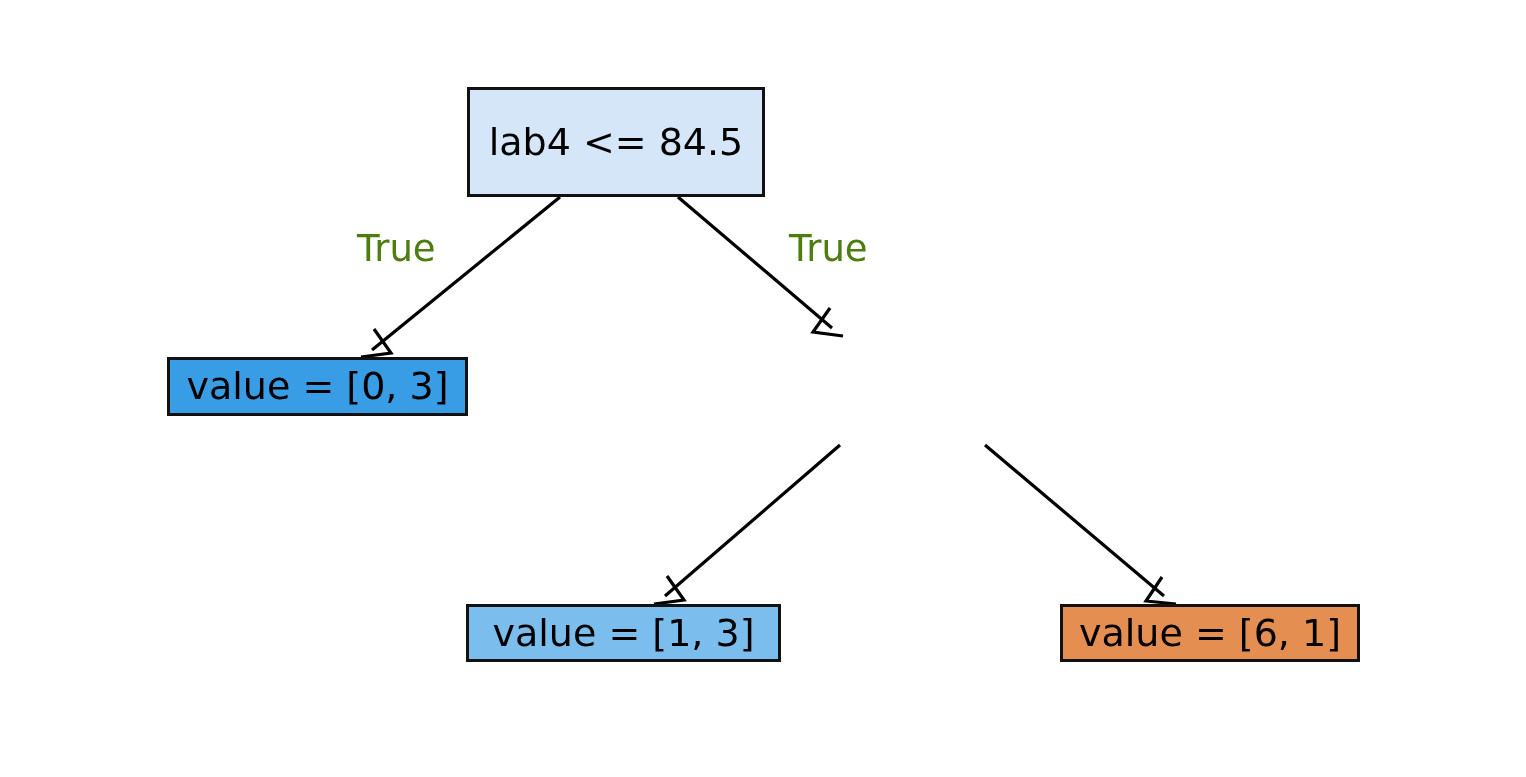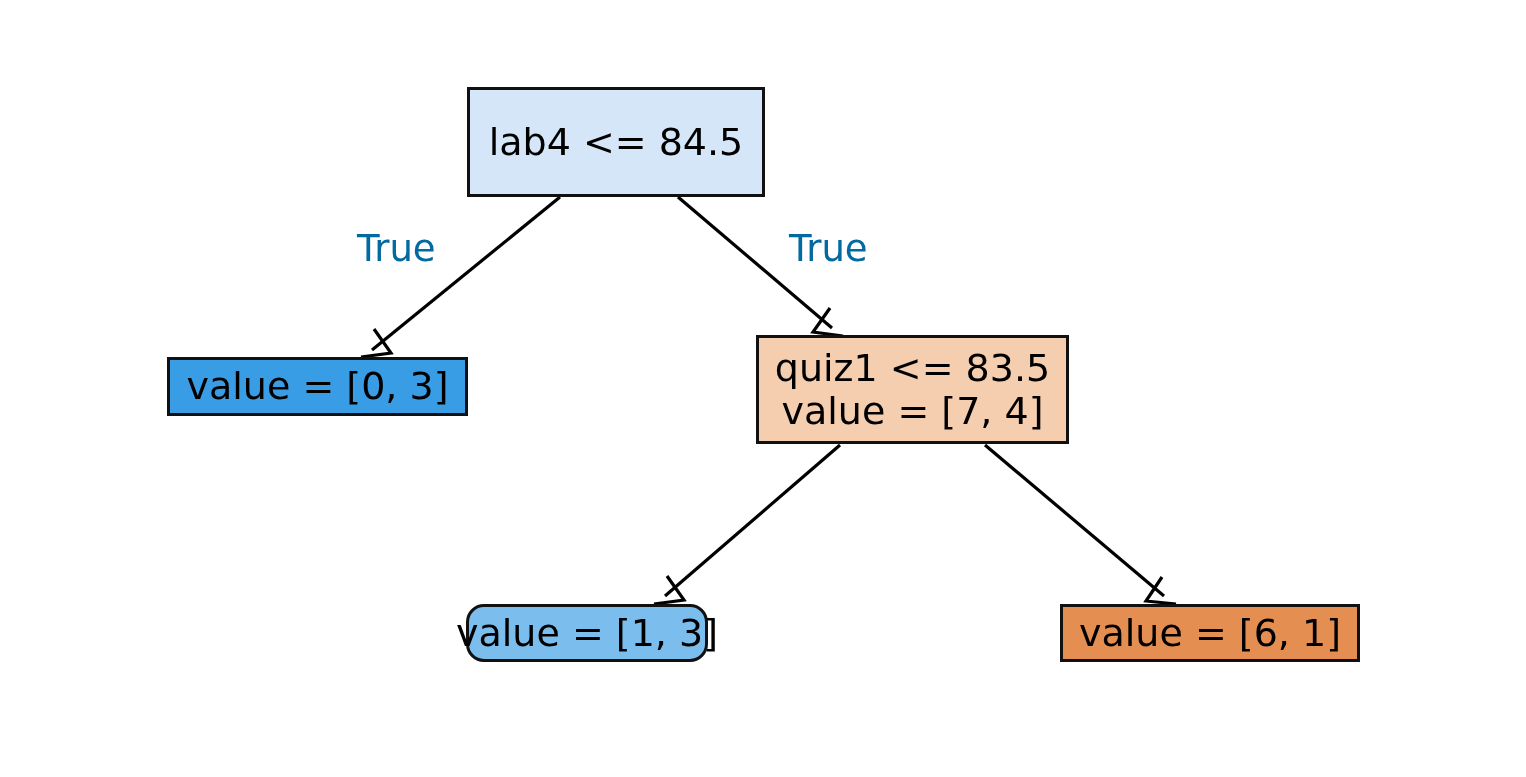--- a/index.html
+++ b/index.html
@@ -35,44 +35,43 @@
     line-height: 1.12;
     white-space: pre;
     z-index: 2;
   }
   .node-line {
     display: block;
     text-align: left;
   }
   .edge-label {
     position: absolute;
-    color: #0369a1;
+    color: #4d7c0f;
     font-size: 37px;
     line-height: 1;
     white-space: pre;
     z-index: 3;
   }
 
   
   #node-root {
     left: 467px;  top: 87px;  width: 298px;  height: 110px;
     font-size: 38px;
   }
   #node-left-leaf {
     left: 167px;  top: 357px;  width: 301px;  height: 59px;
     font-size: 38px;
   }
   #node-right-branch {
     left: 756px;  top: 335px;  width: 313px;  height: 109px;
     font-size: 38px;
   }
   #node-mid-leaf {
-    left: 466px;  top: 604px;  width: 242px;  height: 58px;
+    left: 466px;  top: 604px;  width: 315px;  height: 58px;
     font-size: 38px;
-    border-radius: 18px;
   }
   #node-right-leaf {
     left: 1060px; top: 604px;  width: 300px;  height: 58px;
     font-size: 38px;
   }
   #label-true  { left: 357px; top: 230px; }
   #label-false { left: 789px; top: 230px; }
 </style>
 </head>
 <body>
@@ -107,24 +106,20 @@
   </div>
 
   <div class="edge-label" id="label-true">True</div>
 
   <div class="edge-label" id="label-false">True</div>
 
   <div class="node" id="node-left-leaf" style="background:#399de5">
     <span class="node-line">value = [0, 3]</span>
   </div>
 
-  <div class="node" id="node-right-branch" style="background:#f5cdaf">
-    <span class="node-line">quiz1 &lt;= 83.5</span>
-    <span class="node-line">value = [7, 4]</span>
-  </div>
 
   <div class="node" id="node-mid-leaf" style="background:#7bbeee">
     <span class="node-line">value = [1, 3]</span>
   </div>
 
   <div class="node" id="node-right-leaf" style="background:#e58e52">
     <span class="node-line">value = [6, 1]</span>
   </div>
 
 </div>

